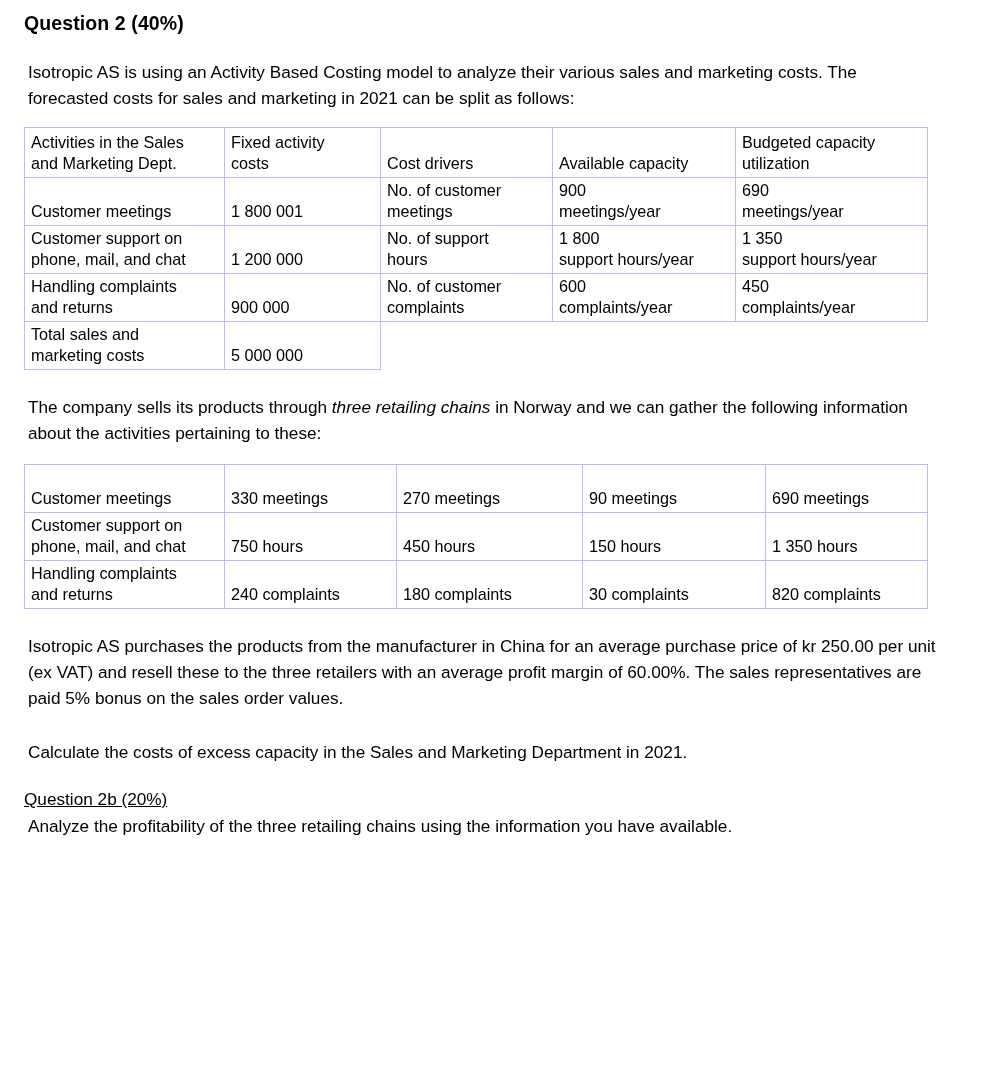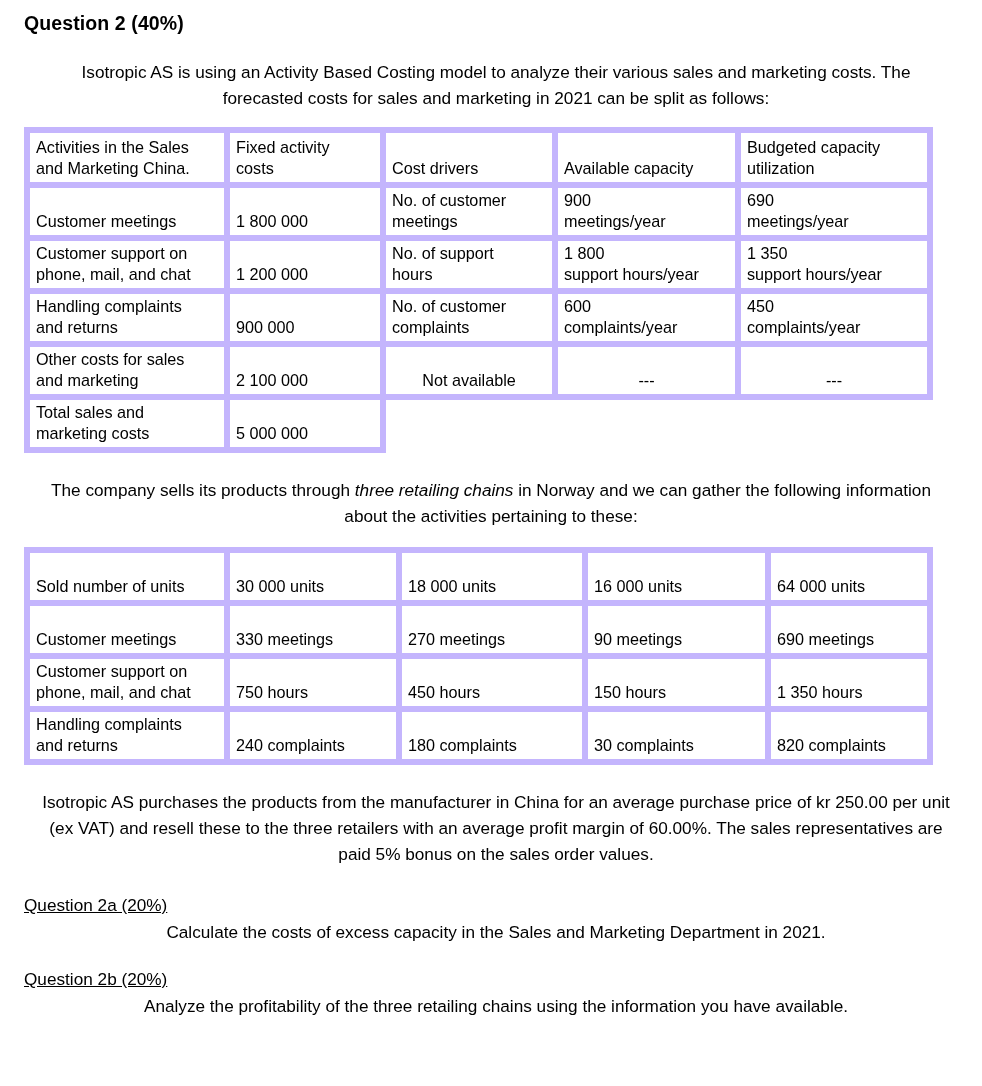--- a/index.html
+++ b/index.html
@@ -26,36 +26,35 @@
   }
   h1.q-title {
     font-size: 19.5px;
     font-weight: bold;
     margin: 6px 0 0 0;
     letter-spacing: 0.1px;
   }
   p.body-text {
     font-size: 17.2px;
     line-height: 26px;
-    margin: 24px 0 0 17px;
+    margin: 24px 0 0 4px;
     max-width: 910px;
-    text-align: center;
   }
   p.body-text.tight { max-width: 900px; }
   .ital { font-style: italic; }
 
   
   table.doc-table {
     border-collapse: collapse;
     table-layout: fixed;
     font-size: 16.2px;
     margin: 0;
   }
   table.doc-table td, table.doc-table th {
-    border: 6px solid #c4b5fd;
+    border: 1px solid #c4b5fd;
     padding: 2px 6px 3px 6px;
     vertical-align: bottom;
     font-weight: normal;
     line-height: 21px;
   }
   .hdr { font-weight: bold; }
   .r { text-align: left; }
   .l { text-align: left; }
   .c { text-align: center; }
   .noborder { border: none !important; }
@@ -103,40 +102,40 @@
       <col class="c0">
           <col class="c1">
           <col class="c2">
           <col class="c3">
           <col class="c4">
     </colgroup>
     <tbody>
       <tr>
         <td class="hdr l h2line">
           <span>Activities in the Sales</span><br>
-          <span>and Marketing China.</span>
+          <span>and Marketing Dept.</span>
         </td>
         <td class="hdr r h2line">
           <span>Fixed activity</span><br>
           <span>costs</span>
         </td>
         <td class="hdr r h2line">Cost drivers</td>
         <td class="hdr r h2line">Available capacity</td>
         <td class="hdr r h2line">
           <span>Budgeted capacity</span><br>
           <span>utilization</span>
         </td>
       </tr>
 
       <tr>
         <td class="l">
           <span></span><br>
           <span>Customer meetings</span>
         </td>
-        <td class="r"><br><span>1 800 000</span></td>
+        <td class="r"><br><span>1 800 001</span></td>
         <td class="r">
           <span>No. of customer</span><br>
           <span>meetings</span>
         </td>
         <td class="r">
           <span>900</span><br>
           <span>meetings/year</span>
         </td>
         <td class="r">
           <span>690</span><br>
@@ -177,30 +176,20 @@
         <td class="r">
           <span>600</span><br>
           <span>complaints/year</span>
         </td>
         <td class="r">
           <span>450</span><br>
           <span>complaints/year</span>
         </td>
       </tr>
 
-      <tr>
-        <td class="l">
-          <span>Other costs for sales</span><br>
-          <span>and marketing</span>
-        </td>
-        <td class="r"><br><span>2 100 000</span></td>
-        <td class="c"><br><span>Not available</span></td>
-        <td class="c"><br><span>---</span></td>
-        <td class="c"><br><span>---</span></td>
-      </tr>
 
       <tr>
         <td class="l">
           <span>Total sales and</span><br>
           <span>marketing costs</span>
         </td>
         <td class="r"><br><span>5 000 000</span></td>
         <td class="noborder"></td>
         <td class="noborder"></td>
         <td class="noborder"></td>
@@ -213,30 +202,20 @@
   <table id="table-retailers" class="doc-table">
     <colgroup>
       <col class="d0">
           <col class="d1">
           <col class="d2">
           <col class="d3">
           <col class="d4">
     </colgroup>
     <tbody>
 
-      <tr class="tall">
-        <td class="l">
-          <span></span><br>
-          <span>Sold number of units</span>
-        </td>
-        <td class="r"><br><span>30 000 units</span></td>
-        <td class="r"><br><span>18 000 units</span></td>
-        <td class="r"><br><span>16 000 units</span></td>
-        <td class="r"><br><span>64 000 units</span></td>
-      </tr>
 
       <tr class="tall">
         <td class="l">
           <span></span><br>
           <span>Customer meetings</span>
         </td>
         <td class="r"><br><span>330 meetings</span></td>
         <td class="r"><br><span>270 meetings</span></td>
         <td class="r"><br><span>90 meetings</span></td>
         <td class="r"><br><span>690 meetings</span></td>
@@ -262,21 +241,20 @@
         <td class="r"><br><span>180 complaints</span></td>
         <td class="r"><br><span>30 complaints</span></td>
         <td class="r"><br><span>820 complaints</span></td>
       </tr>
     </tbody>
   </table>
 
   <p class="body-text">Isotropic AS purchases the products from the manufacturer in China for an average purchase price of kr 250.00 per unit (ex VAT) and resell these to the three retailers with an average profit margin of 60.00%.  The sales representatives are paid 5% bonus on the sales order values.</p>
 
   <div class="block-spacer-lg"></div>
-  <p class="sub-head">Question 2a (20%)</p>
   <p class="body-text" style="margin-top:2px;">Calculate the costs of excess capacity in the Sales and Marketing Department in 2021.</p>
 
   <div class="block-spacer-md"></div>
   <p class="sub-head">Question 2b (20%)</p>
   <p class="body-text" style="margin-top:2px;">Analyze the profitability of the three retailing chains using the information you have available.</p>
 
 </div>
 </div>
 
 </body></html>

